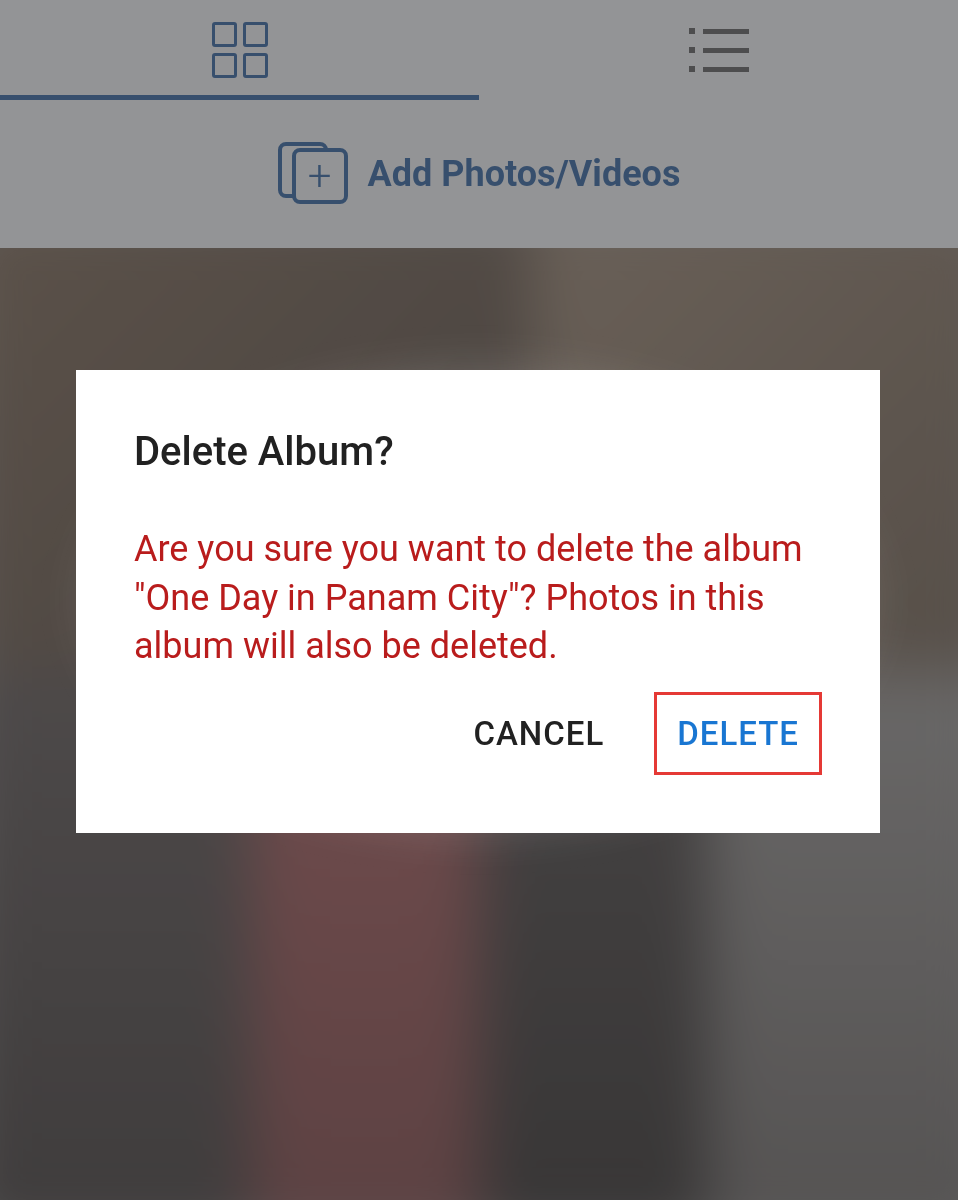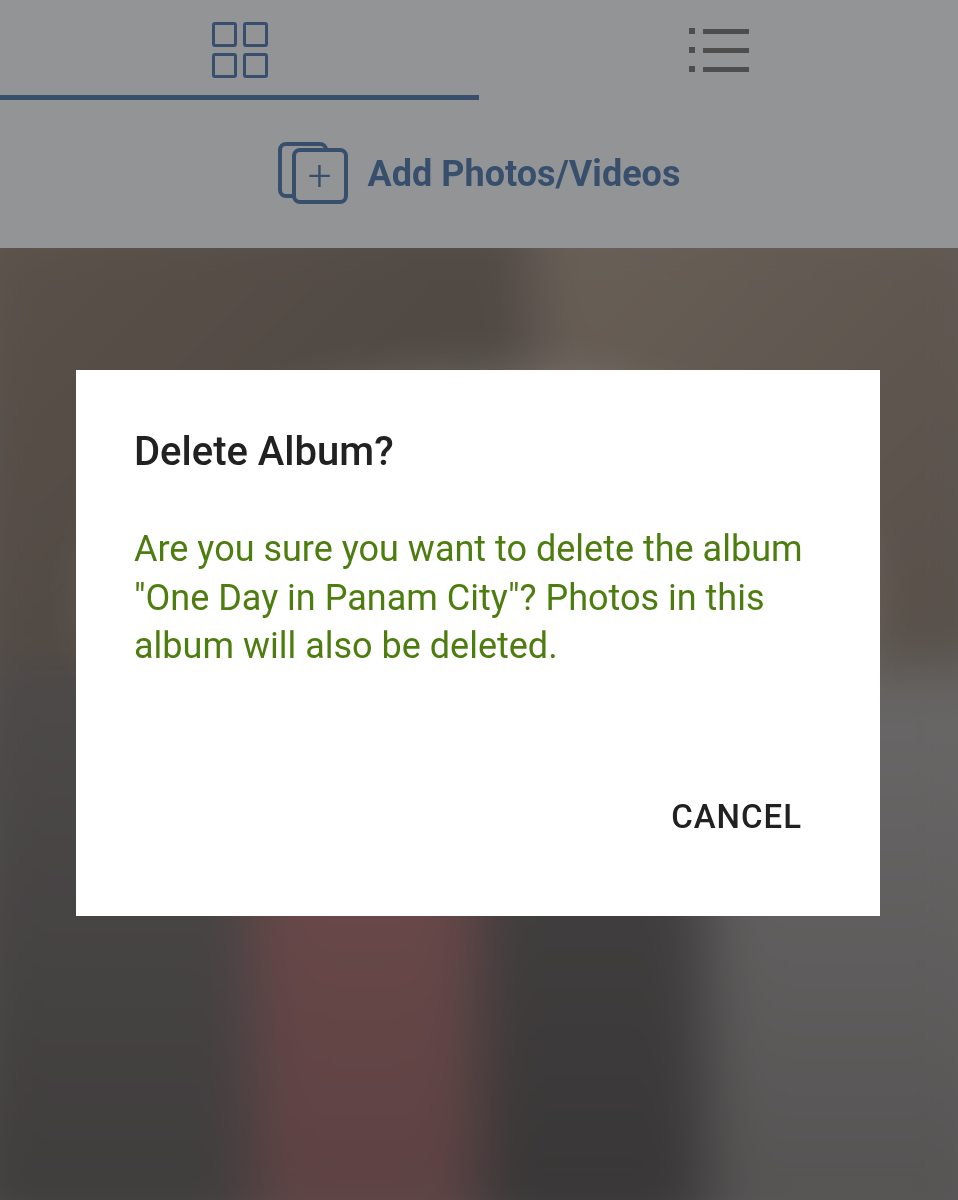--- a/index.html
+++ b/index.html
@@ -186,37 +186,37 @@
       height: 520px;
       background: radial-gradient(ellipse at center, rgba(255,255,255,0.5) 20%, rgba(255,255,255,0) 70%);
       filter: blur(15px);
     }
     
     .dialog {
       position: absolute;
       top: 370px;
       left: 76px;
       width: 804px;
-      height: 546px;
+      height: 463px;
       background: #ffffff;
       padding: 58px;
       display: flex;
       flex-direction: column;
     }
     
     .dialog-title {
       font-size: 40px;
       font-weight: 500;
       color: #212121;
       margin-bottom: 50px;
     }
     
     .dialog-message {
       font-size: 36px;
-      color: #4d7c0f;
+      color: #b91c1c;
       line-height: 1.35;
       flex: 1;
     }
     
     .dialog-actions {
       display: flex;
       justify-content: flex-end;
       gap: 30px;
       align-items: flex-start;
       margin-top: 20px;
@@ -297,14 +297,15 @@
 </div>
 
 <div class="overlay"></div>
 <div class="dialog-glow"></div>
 
 <div class="dialog">
   <div class="dialog-title">Delete Album?</div>
   <div class="dialog-message">Are you sure you want to delete the album "One Day in Panam City"? Photos in this album will also be deleted.</div>
   <div class="dialog-actions">
     <button class="btn btn-cancel">CANCEL</button>
+    <button class="btn btn-delete">DELETE</button>
   </div>
 </div>
 
 </body></html>

